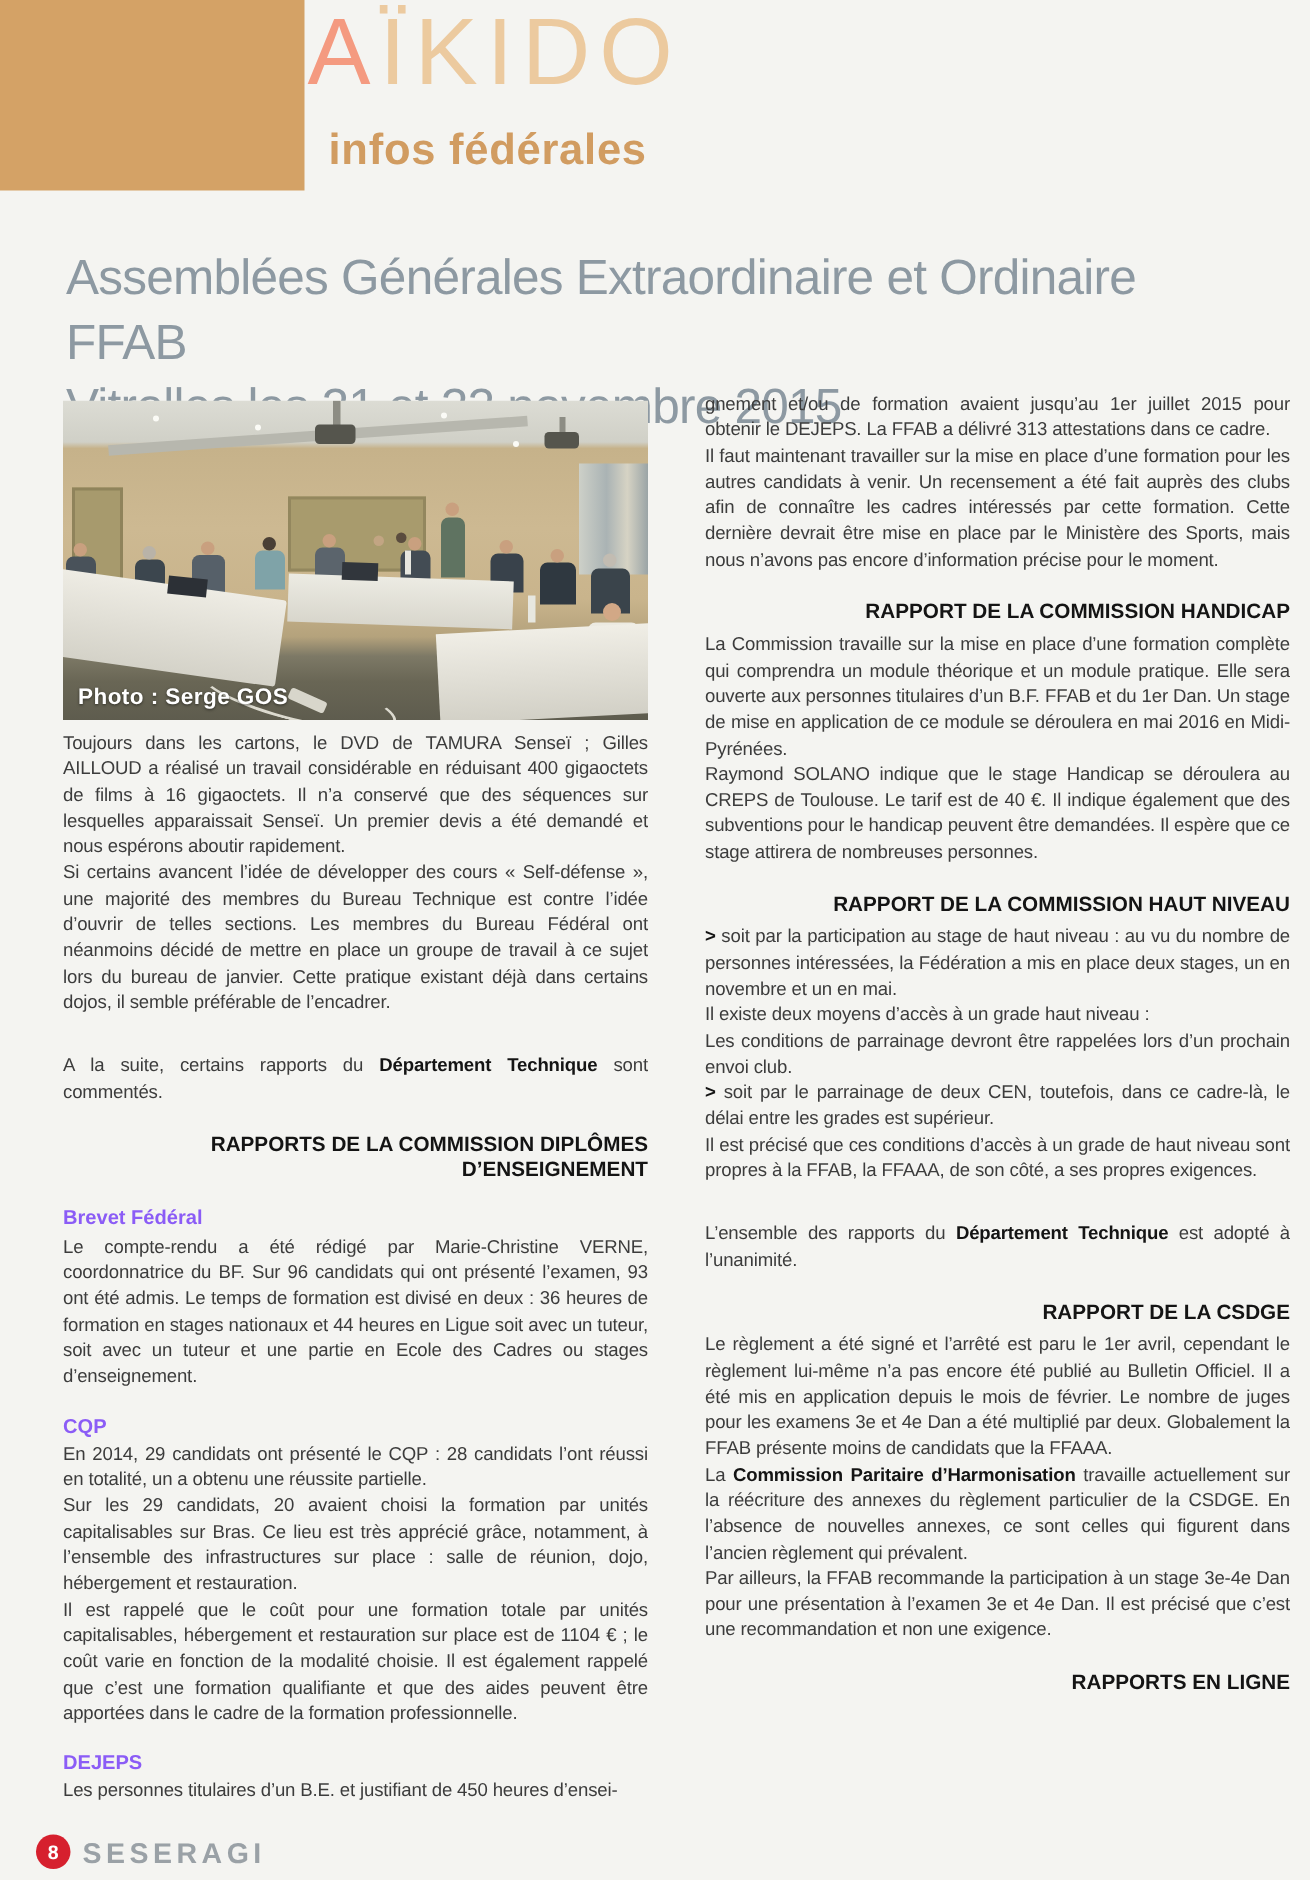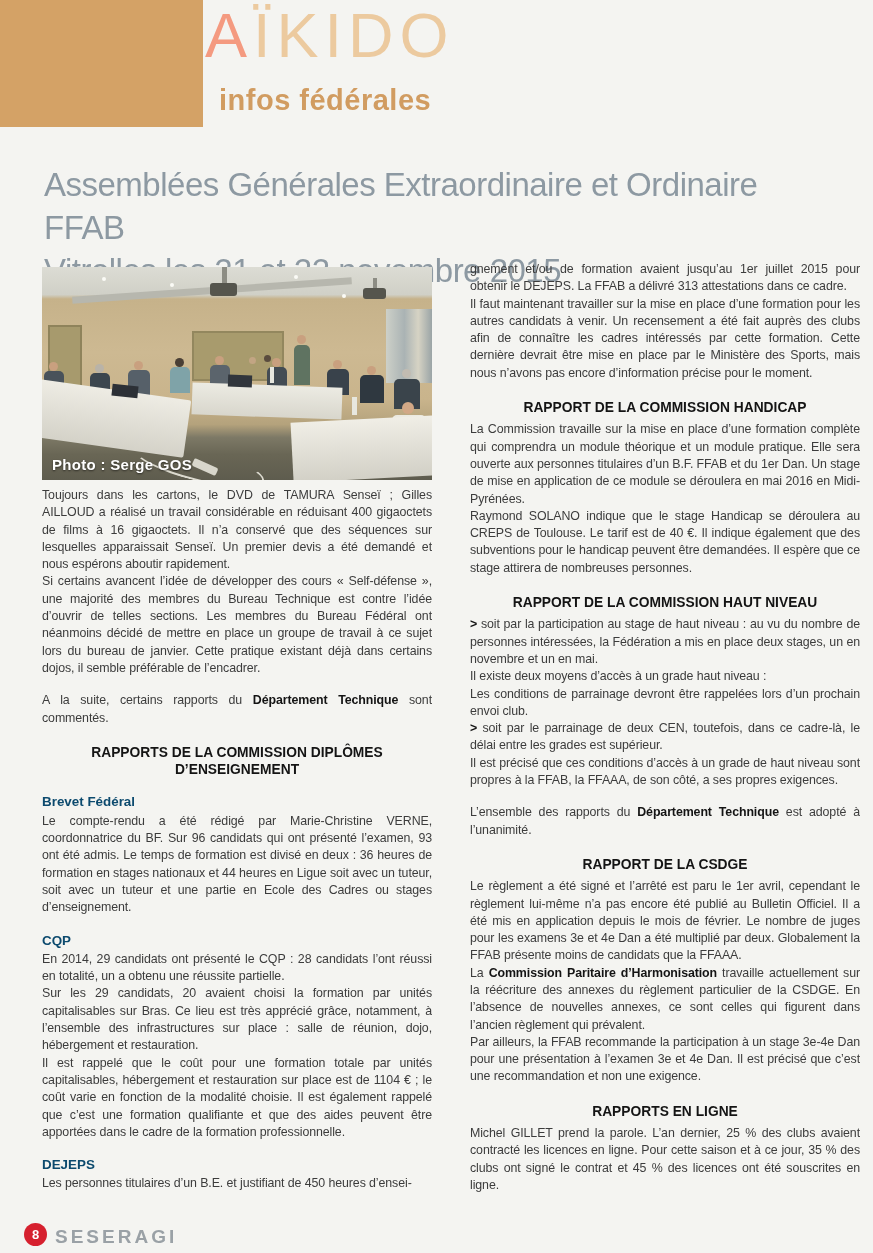--- a/index.html
+++ b/index.html
@@ -19,25 +19,25 @@
   
   .title{position:absolute;left:44px;top:163px;width:780px;
          font-size:33px;line-height:43px;font-weight:300;
          letter-spacing:-0.5px;color:#8d99a2;}
   
   .col{position:absolute;width:390px;overflow:hidden;}
   .col-left{left:42px;top:267px;height:966px;}
   .col-right{left:470px;top:261px;height:975px;}
   .blk{margin:0;color:#3c3c3c;font-size:12.4px;line-height:17.3px;
        text-align:justify;letter-spacing:-0.1px;}
-  .blk.h1{font-size:13.8px;font-weight:bold;color:#141414;text-align:center;
+  .blk.h1{font-size:13.8px;font-weight:bold;color:#141414;text-align:right;
           margin:17px 0 5px 0;letter-spacing:0;}
-  .blk.h2{font-size:13.4px;font-weight:bold;color:#0c4a6e;text-align:left;
+  .blk.h2{font-size:13.4px;font-weight:bold;color:#8b5cf6;text-align:left;
           margin:15px 0 2px 0;letter-spacing:0;}
-  .blk.p.gap{margin-top:15px;}
+  .blk.p.gap{margin-top:25px;}
   .blk .bold{font-weight:bold;color:#141414;}
   
   .photo{position:relative;width:390px;height:213px;margin-bottom:7px;overflow:hidden;
      background:linear-gradient(180deg,
         #dcdcd4 0%, #d0d0c7 13%, #c6b28a 15%, #cdb992 40%, #c9b48c 62%,
         #b4a27c 74%, #7d7966 80%, #696655 88%, #5e5c4e 100%);}
   .sh{position:absolute;}
   .caption{position:absolute;left:10px;bottom:7px;color:#ffffff;font-size:15px;
            font-weight:bold;letter-spacing:0.3px;text-shadow:0 1px 2px rgba(0,0,0,.55);}
   .head{position:absolute;width:9px;height:9px;border-radius:50%;}
@@ -141,18 +141,17 @@
       <div class="blk p"><span>Il existe deux moyens d’accès à un grade haut niveau :</span></div>
       <div class="blk p"><span>Les conditions de parrainage devront être rappelées lors d’un prochain envoi club.</span></div>
       <div class="blk p"><span class="bold">&gt; </span><span>soit par le parrainage de deux CEN, toutefois, dans ce cadre-là, le délai entre les grades est supérieur.</span></div>
       <div class="blk p"><span>Il est précisé que ces conditions d’accès à un grade de haut niveau sont propres à la FFAB, la FFAAA, de son côté, a ses propres exigences.</span></div>
       <div class="blk p gap"><span>L’ensemble des rapports du </span><span class="bold">Département Technique</span><span> est adopté à l’unanimité.</span></div>
       <div class="blk h1"><span>RAPPORT DE LA CSDGE</span></div>
       <div class="blk p"><span>Le règlement a été signé et l’arrêté est paru le 1er avril, cependant le règlement lui-même n’a pas encore été publié au Bulletin Officiel. Il a été mis en application depuis le mois de février. Le nombre de juges pour les examens 3e et 4e Dan a été multiplié par deux. Globalement la FFAB présente moins de candidats que la FFAAA.</span></div>
       <div class="blk p"><span>La </span><span class="bold">Commission Paritaire d’Harmonisation</span><span> travaille actuellement sur la réécriture des annexes du règlement particulier de la CSDGE. En l’absence de nouvelles annexes, ce sont celles qui figurent dans l’ancien règlement qui prévalent.</span></div>
       <div class="blk p"><span>Par ailleurs, la FFAB recommande la participation à un stage 3e-4e Dan pour une présentation à l’examen 3e et 4e Dan. Il est précisé que c’est une recommandation et non une exigence.</span></div>
       <div class="blk h1"><span>RAPPORTS EN LIGNE</span></div>
-      <div class="blk p"><span>Michel GILLET prend la parole. L’an dernier, 25 % des clubs avaient contracté les licences en ligne. Pour cette saison et à ce jour, 35 % des clubs ont signé le contrat et 45 % des licences ont été souscrites en ligne.</span></div>
     </div>
 </div>
 
 <div class="page-badge">8</div>
 <div class="magazine">SESERAGI</div>
 
 </body></html>

